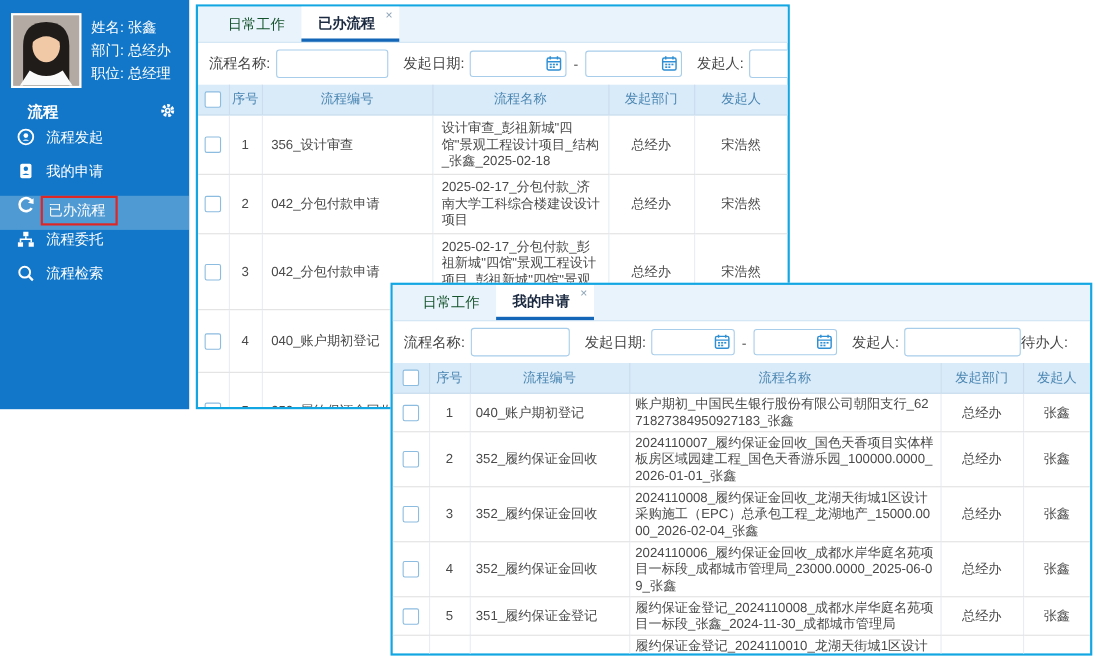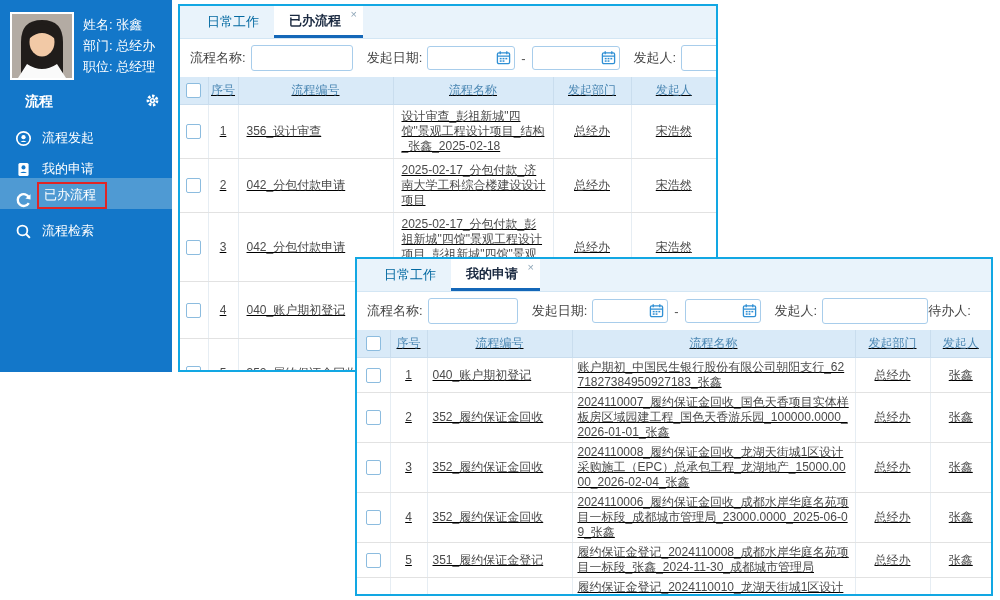--- a/index.html
+++ b/index.html
@@ -6,46 +6,46 @@
   body{font-family:"Liberation Sans","DejaVu Sans",sans-serif;}
   #stage{position:relative;width:1000px;height:600px;background:#fff;overflow:hidden;}
 
   
   .sidebar{position:absolute;left:0;top:0;width:172px;height:372px;background:#1377c9;color:#fff;overflow:hidden;}
   .profile{display:flex;padding:12px 8px 8px 10px;}
   .avatar{width:60px;height:64px;border:2px solid #fff;background:#b8b0a8;flex:0 0 auto;}
   .pinfo{margin-left:9px;display:flex;flex-direction:column;justify-content:space-around;font-size:13px;padding:2px 0;}
   .pinfo div{white-space:nowrap;}
   .section-hd{display:flex;align-items:center;justify-content:space-between;height:28px;padding:0 12px 0 13px;font-size:14px;font-weight:bold;margin-left:12px;}
-  .menu .mi{display:flex;align-items:flex-end;height:31px;padding-left:15px;font-size:13px;cursor:pointer;}
+  .menu .mi{display:flex;align-items:flex-start;height:31px;padding-left:15px;font-size:13px;cursor:pointer;}
   .menu .mi.active{background:#4f9ad3;}
   .mi .ic{width:17px;height:17px;margin-right:10px;flex:0 0 auto;}
   .red-box{border:2px solid #e02525;padding:2px 9px 3px 5px;margin-left:-5px;}
 
   
   .panel{position:absolute;background:#fff;border:2px solid #12a7e3;overflow:hidden;box-sizing:border-box;}
   .panel.back{left:178px;top:4px;width:540px;height:368px;}
   .panel.front{left:355px;top:257px;width:638px;height:339px;z-index:5;}
 
   .tabbar{height:33px;background:#e9f3fb;border-bottom:1px solid #d3e6f4;display:flex;align-items:stretch;padding-left:12px;box-sizing:border-box;}
-  .tab{display:flex;align-items:center;padding:0 15px;font-size:13px;color:#0369a1;cursor:pointer;position:relative;}
+  .tab{display:flex;align-items:center;padding:0 15px;font-size:13px;color:#14532d;cursor:pointer;position:relative;}
   .tab.active{background:#fff;font-weight:bold;color:#1b2a41;border-bottom:3px solid #1467b8;padding-right:22px;}
   .tab .close{position:absolute;top:3px;right:6px;font-size:11px;font-weight:normal;color:#8fa6b8;line-height:1;cursor:pointer;}
 
   .filters{height:38px;display:flex;align-items:center;padding:0 16px 0 10px;font-size:13px;color:#444;white-space:nowrap;overflow:hidden;}
   .filters .lb{margin-right:5px;flex:0 0 auto;}
   .inp{height:22px;border:1px solid #a8cdeb;border-radius:3px;background:#fff;flex:0 0 auto;box-sizing:content-box;}
   .dwrap{position:relative;flex:0 0 auto;}
   .dwrap .inp{width:100%;box-sizing:border-box;height:24px;}
   .cal{position:absolute;right:4px;top:4px;width:15px;height:15px;cursor:pointer;}
   .sep{margin:0 6px;color:#555;}
   .sp12{width:14px;flex:0 0 auto;}
   .ml-auto{margin-left:auto;padding-right:3px;}
 
-  table{border-collapse:collapse;table-layout:fixed;width:100%;font-size:12px;text-decoration:underline;}
+  table{border-collapse:collapse;table-layout:fixed;width:100%;font-size:12px;}
   th{background:#d9eaf8;color:#4b87b3;font-weight:normal;height:27px;border-right:1px solid #c9ddee;border-bottom:1px solid #c9ddee;padding:0 2px;}
   th:last-child{border-right:none;}
   td{border-right:1px solid #e6edf3;border-bottom:1px solid #e2e2e2;color:#4a4a4a;text-align:center;vertical-align:middle;line-height:15px;padding:4px 5px;word-break:break-all;}
   td:last-child{border-right:none;}
   td.name{text-align:left;padding-left:8px;}
   .panel.front td{padding:2px 5px;}
   tr.h48 td{height:48px;}
   tr.h60 td{height:60px;}
   .cb{display:inline-block;width:13px;height:13px;border:1px solid #8cbcdf;border-radius:2px;background:#fff;vertical-align:middle;cursor:pointer;}
 </style>
@@ -106,20 +106,31 @@
       <div class="mi active">
         <span class="ic">
           <svg width="17" height="17" viewBox="0 0 16 16">
               <path d="M13 10.5 A5.6 5.6 0 1 1 13.3 5.2" fill="none" stroke="#fff" stroke-width="2.2"></path>
               <path d="M14.6 2.2 L14.6 7 L9.8 6 Z" fill="#fff"></path>
             </svg>
         </span>
         <span class="red-box">
           <span>已办流程</span>
         </span>
+      </div>
+      <div class="mi">
+        <span class="ic">
+          <svg width="17" height="17" viewBox="0 0 16 16">
+              <rect x="5.8" y="1.6" width="4.4" height="3.8" fill="#fff"></rect>
+              <rect x="1.2" y="10.6" width="4.4" height="3.8" fill="#fff"></rect>
+              <rect x="10.4" y="10.6" width="4.4" height="3.8" fill="#fff"></rect>
+              <path d="M8 5.4 V8 M3.4 10.6 V8 H12.6 V10.6" fill="none" stroke="#fff" stroke-width="1.3"></path>
+            </svg>
+        </span>
+        <span>流程委托</span>
       </div>
       <div class="mi">
         <span class="ic">
           <svg width="17" height="17" viewBox="0 0 16 16">
               <circle cx="7" cy="7" r="4.6" fill="none" stroke="#fff" stroke-width="1.7"></circle>
               <path d="M10.4 10.4 L14 14" stroke="#fff" stroke-width="1.9"></path>
             </svg>
         </span>
         <span>流程检索</span>
       </div>

